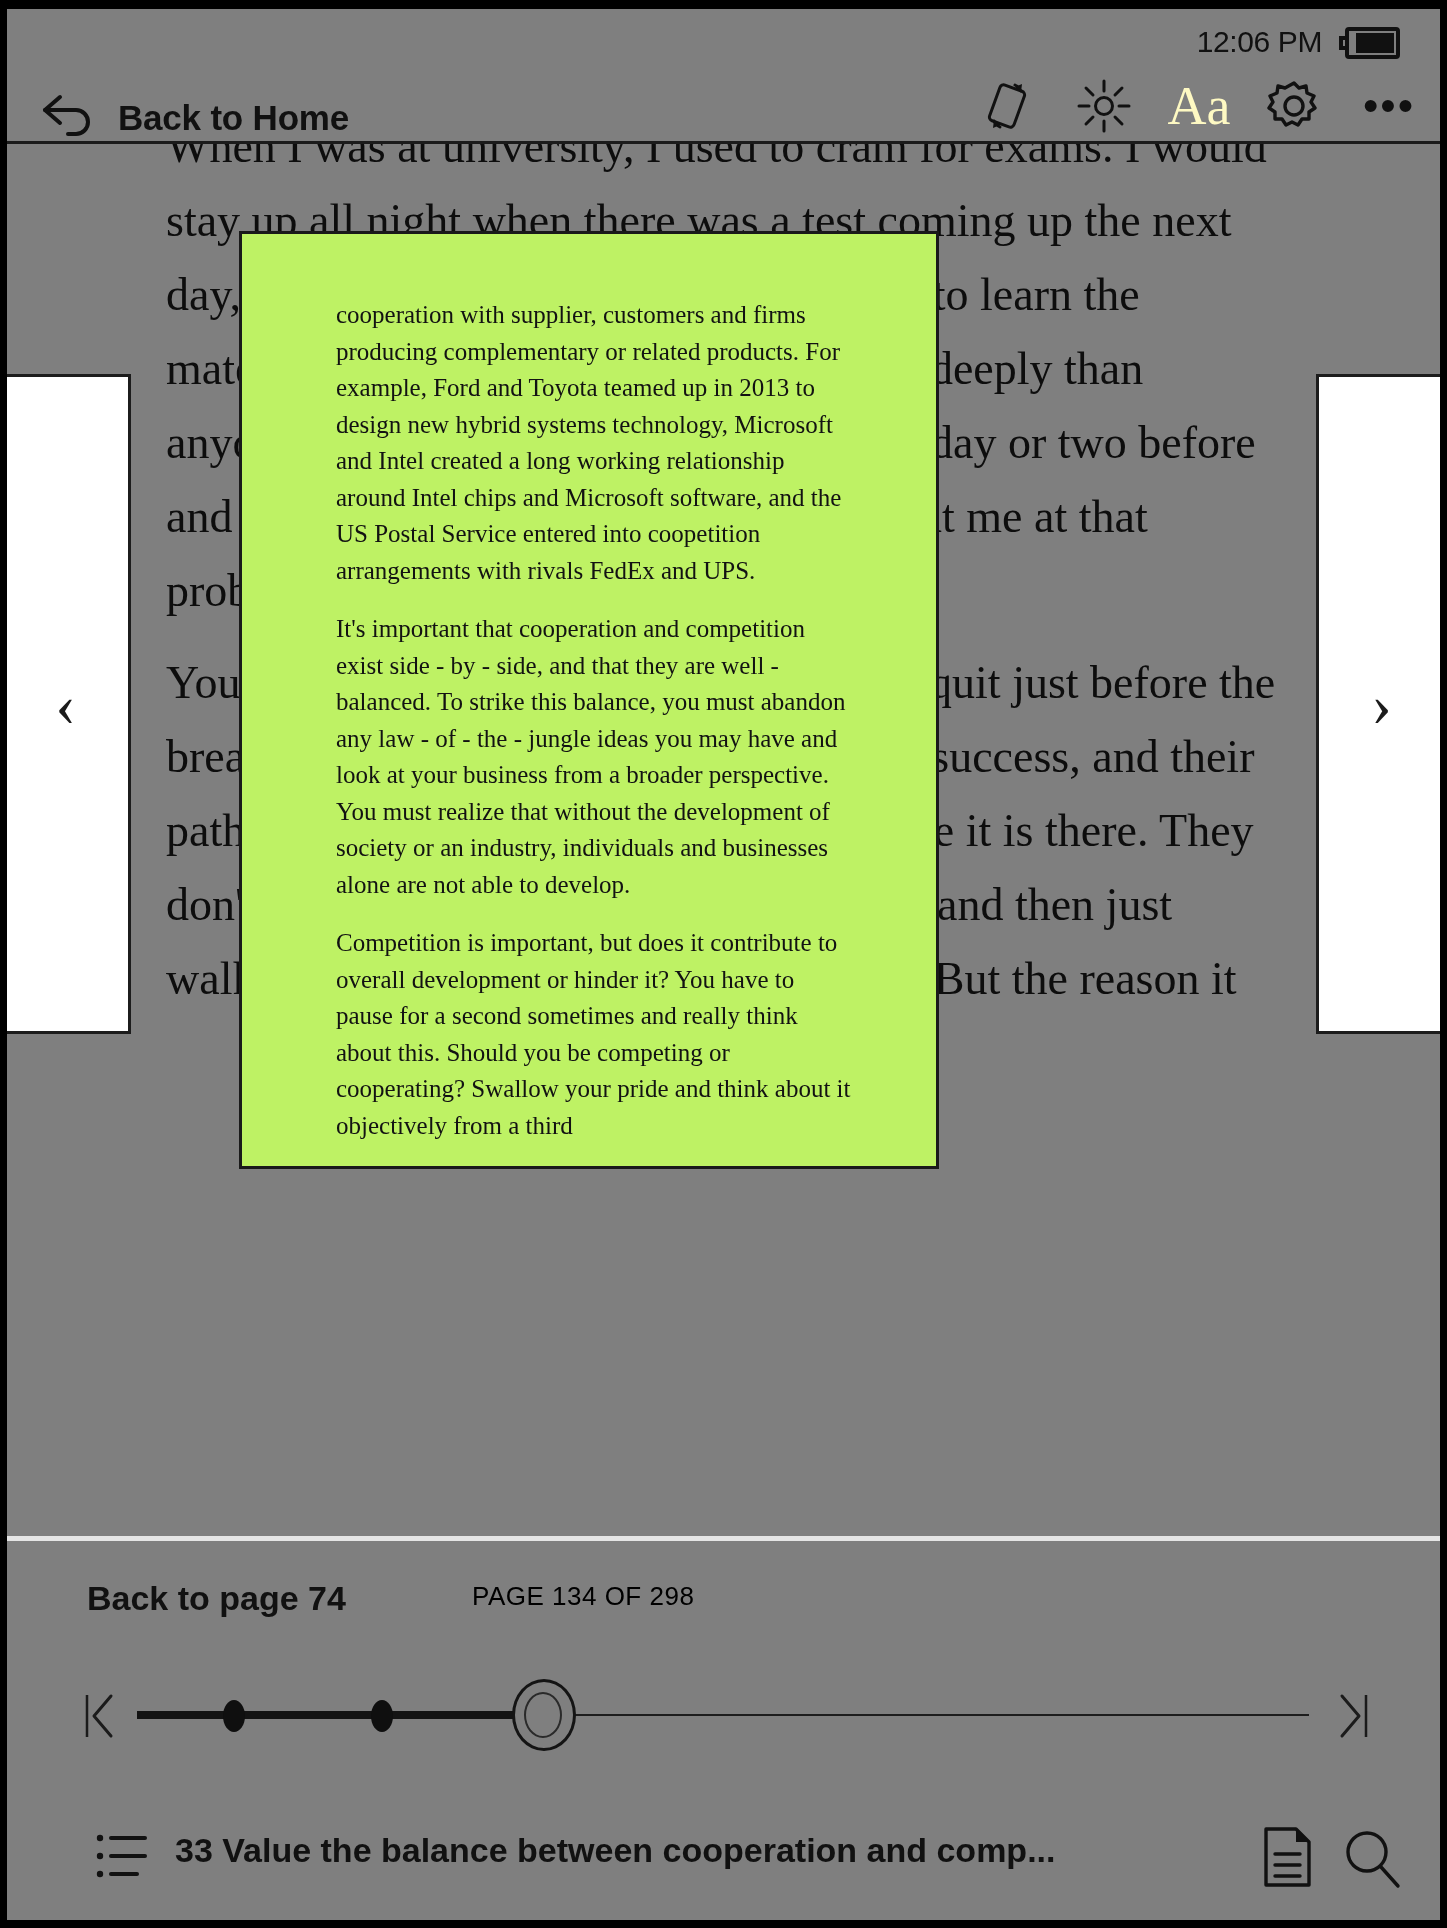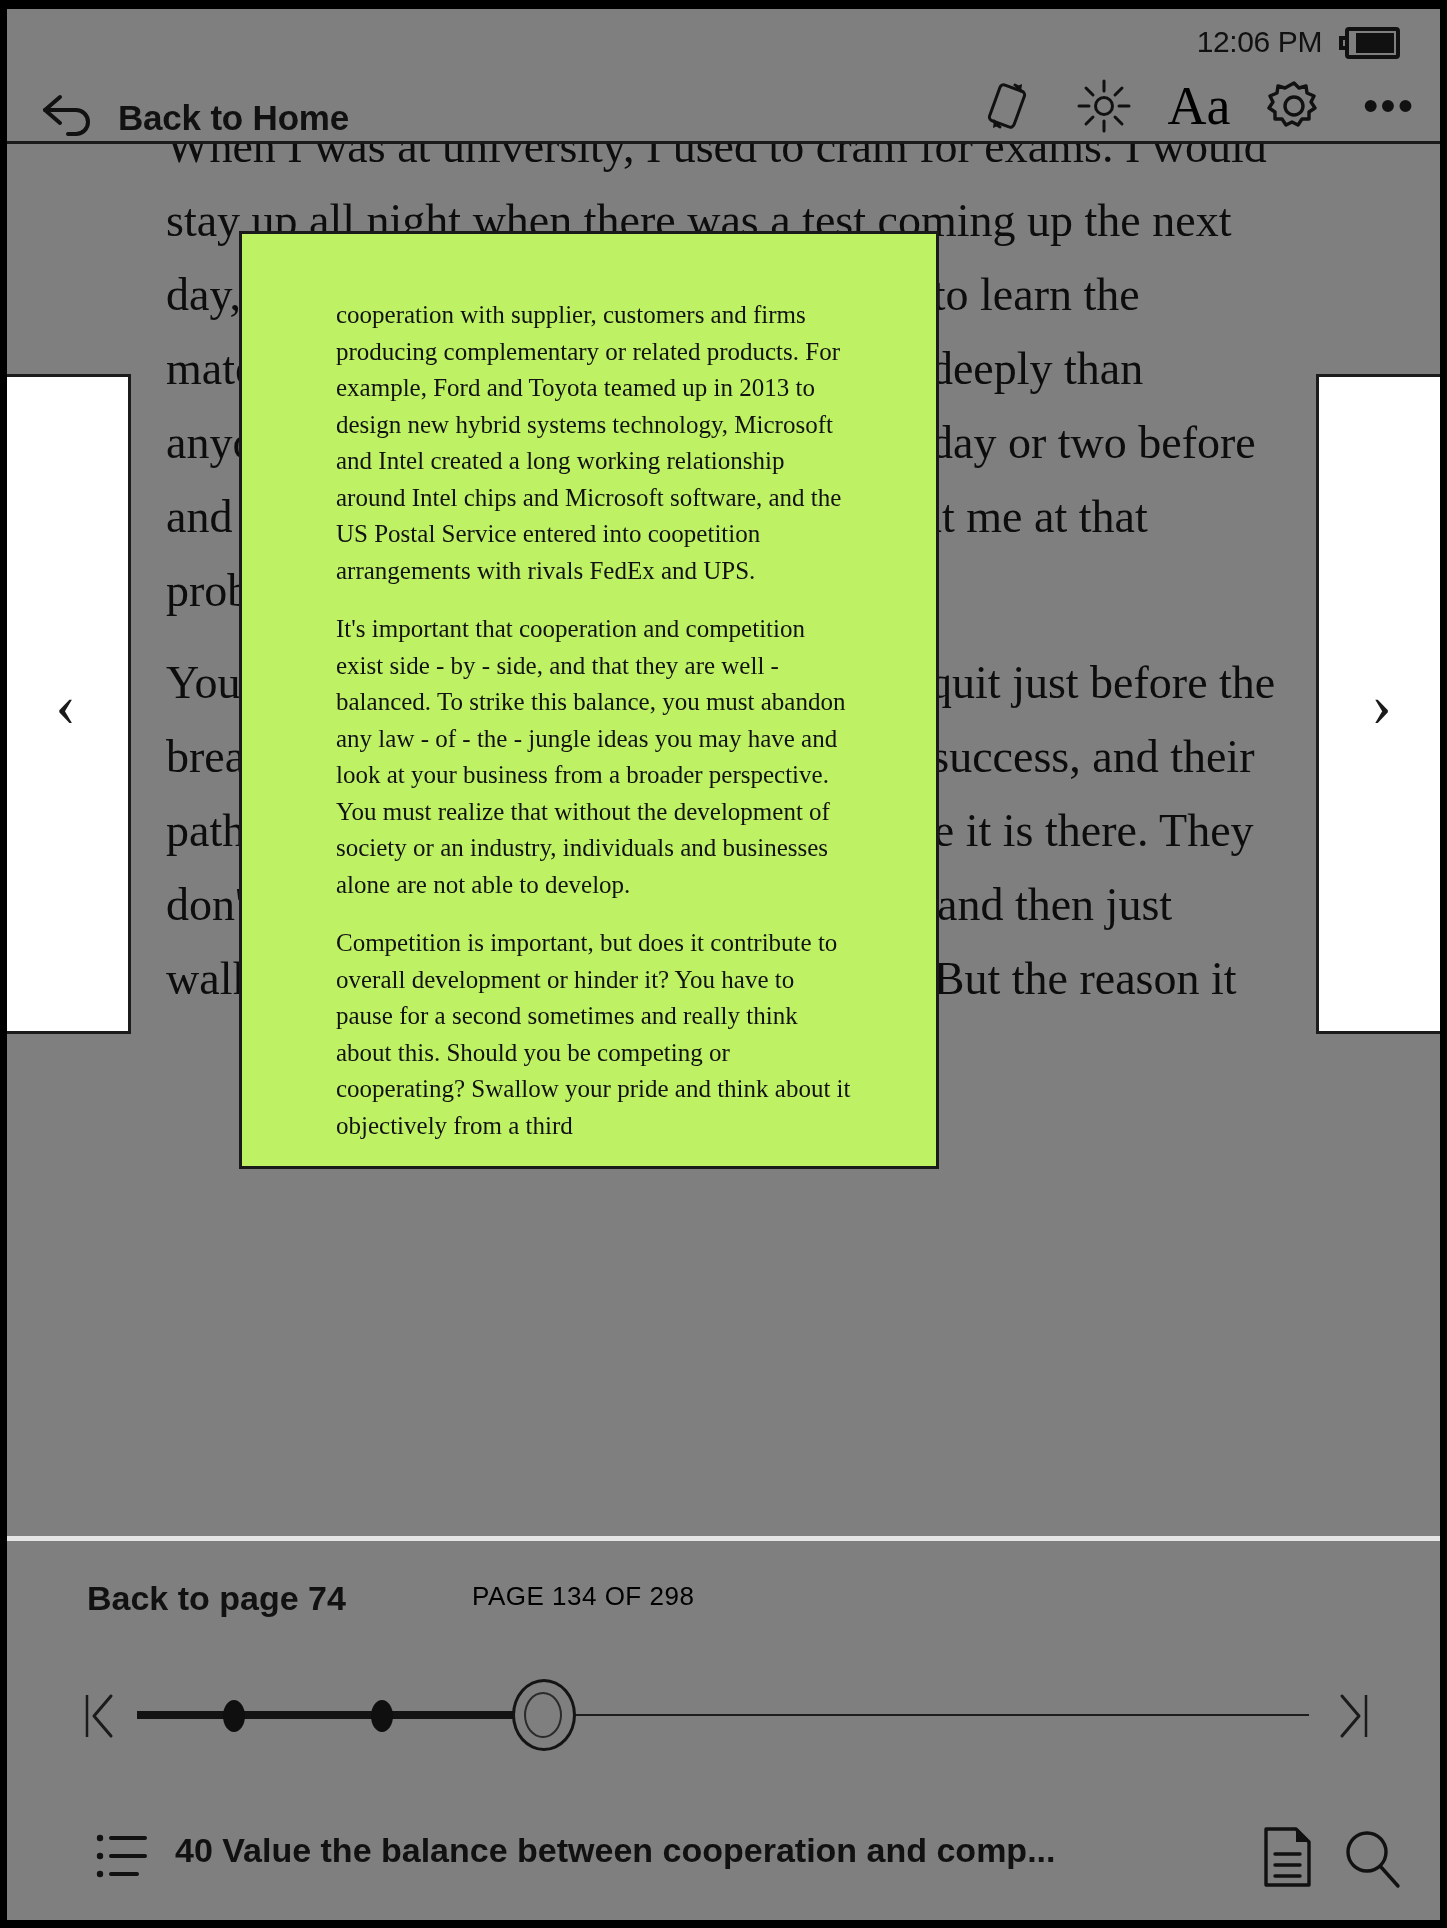--- a/index.html
+++ b/index.html
@@ -117,21 +117,21 @@
   .tb-icon {
     width: 58px;
     height: 58px;
     display: flex;
     align-items: center;
     justify-content: center;
   }
   .aa-icon {
     font-family: "Liberation Serif", serif;
     font-size: 54px;
-    color: #000000;
+    color: #fef9c3;
     line-height: 1;
   }
   .dots-icon {
     font-size: 44px;
     color: #111;
     letter-spacing: 2px;
     line-height: 0.5;
   }
 
   
@@ -478,21 +478,21 @@
               <circle cx="5" cy="44" r="3.2"></circle>
             </g>
             <g stroke="#111" stroke-width="4" stroke-linecap="round">
               <line x1="16" y1="8" x2="50" y2="8"></line>
               <line x1="16" y1="26" x2="50" y2="26"></line>
               <line x1="16" y1="44" x2="42" y2="44"></line>
             </g>
           </svg>
         </div>
 
-        <div id="chapter-title">40 Value the balance between cooperation and comp...</div>
+        <div id="chapter-title">33 Value the balance between cooperation and comp...</div>
 
         <div id="notes-icon">
           <svg width="56" height="62" viewBox="0 0 56 62">
             <path d="M6 3 H36 L49 16 V59 H6 Z" fill="none" stroke="#111" stroke-width="3.4" stroke-linejoin="round"></path>
             <path d="M36 3 L36 16 L49 16 Z" fill="#111"></path>
             <g stroke="#111" stroke-width="3.4" stroke-linecap="round">
               <line x1="15" y1="28" x2="40" y2="28"></line>
               <line x1="15" y1="39" x2="40" y2="39"></line>
               <line x1="15" y1="50" x2="40" y2="50"></line>
             </g>

